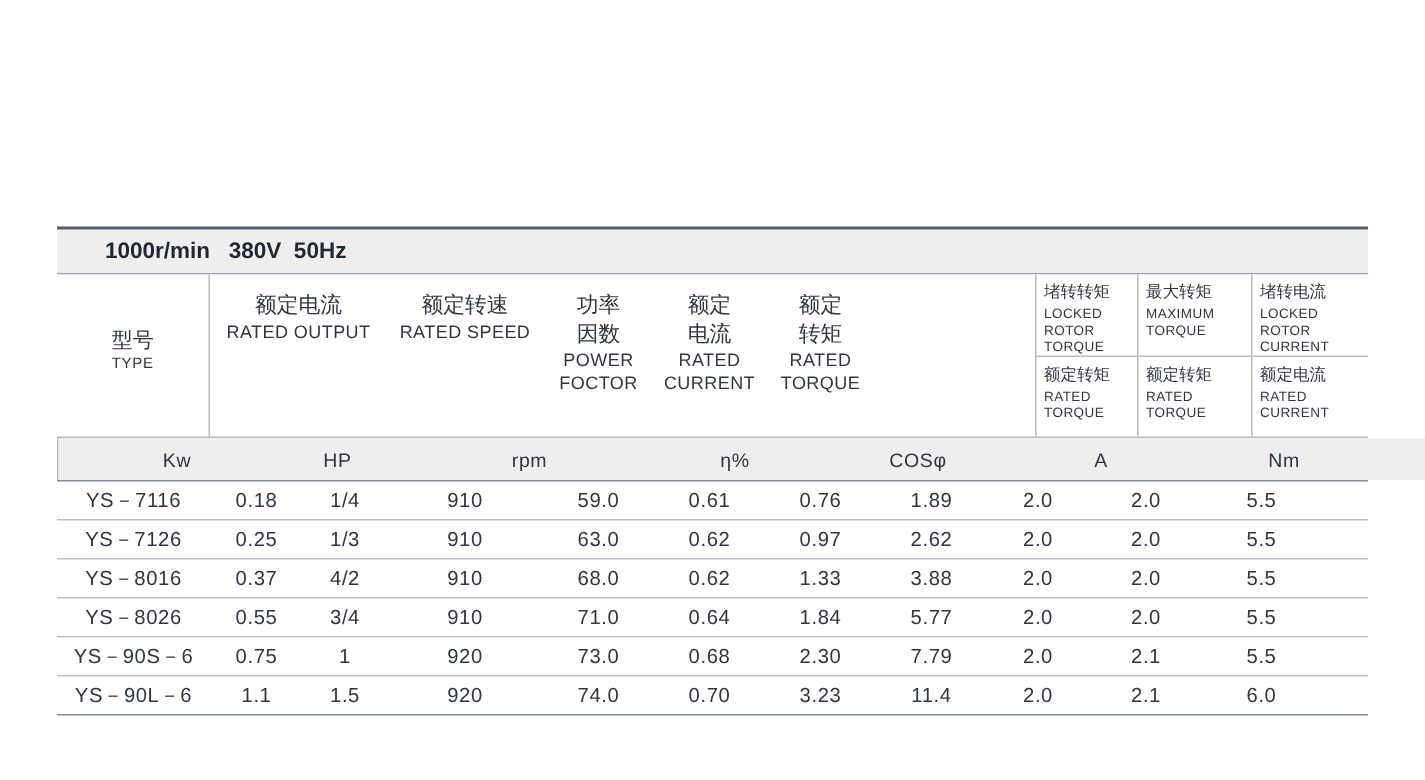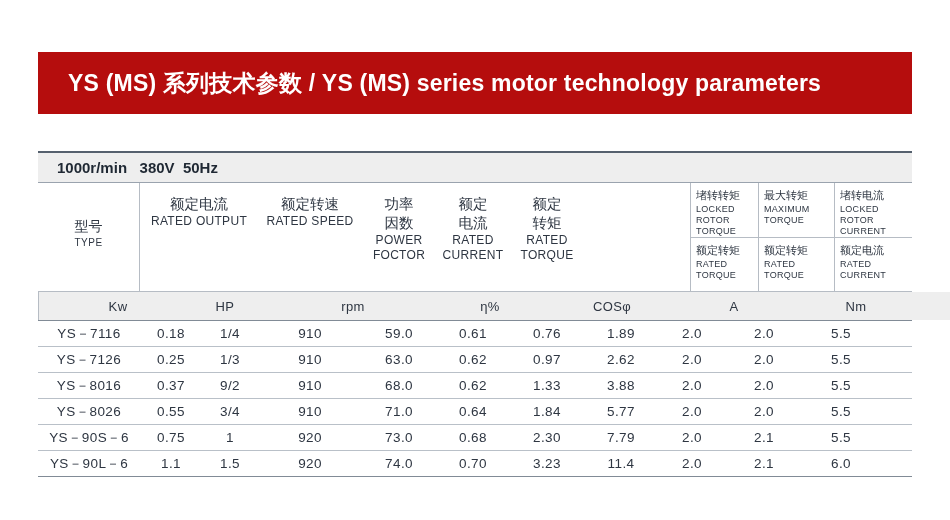--- a/index.html
+++ b/index.html
@@ -56,21 +56,21 @@
     border-top: 2px solid #55606e;
     border-bottom: 1px solid #9aa3ae;
     display: flex;
     align-items: center;
     box-sizing: border-box;
   }
   .spec-text {
     font-size: 15px;
     font-weight: bold;
     color: #1f2833;
-    padding-left: 19px;
+    padding-left: 32px;
     white-space: pre;
   }
 
   
   .hdr {
     display: flex;
     height: 108px;
     box-sizing: border-box;
     background: #ffffff;
   }
@@ -186,23 +186,20 @@
   .cell.type-cell {
     width: 102px;
     justify-content: center;
   }
 </style>
 </head>
 <body>
 
 <div class="page">
 
-  <div class="banner">
-    <div class="banner-title">YS (MS) 系列技术参数 / YS (MS) series motor technology parameters</div>
-  </div>
 
   <div class="table-area">
 
     <div class="spec-bar">
       <div class="spec-text">1000r/min   380V  50Hz</div>
     </div>
 
     <div class="hdr">
       <div class="hdr-type">
         <div class="cn">型号</div>
@@ -317,21 +314,21 @@
         <div class="cell" style="width:74px">0.97</div>
         <div class="cell" style="width:74px">2.62</div>
         <div class="cell" style="width:68px">2.0</div>
         <div class="cell" style="width:76px">2.0</div>
         <div class="cell" style="width:78px">5.5</div>
       </div>
 
       <div class="row">
         <div class="cell type-cell">YS－8016</div>
         <div class="cell" style="width:62px">0.37</div>
-        <div class="cell" style="width:56px">9/2</div>
+        <div class="cell" style="width:56px">4/2</div>
         <div class="cell" style="width:104px">910</div>
         <div class="cell" style="width:74px">68.0</div>
         <div class="cell" style="width:74px">0.62</div>
         <div class="cell" style="width:74px">1.33</div>
         <div class="cell" style="width:74px">3.88</div>
         <div class="cell" style="width:68px">2.0</div>
         <div class="cell" style="width:76px">2.0</div>
         <div class="cell" style="width:78px">5.5</div>
       </div>
 

